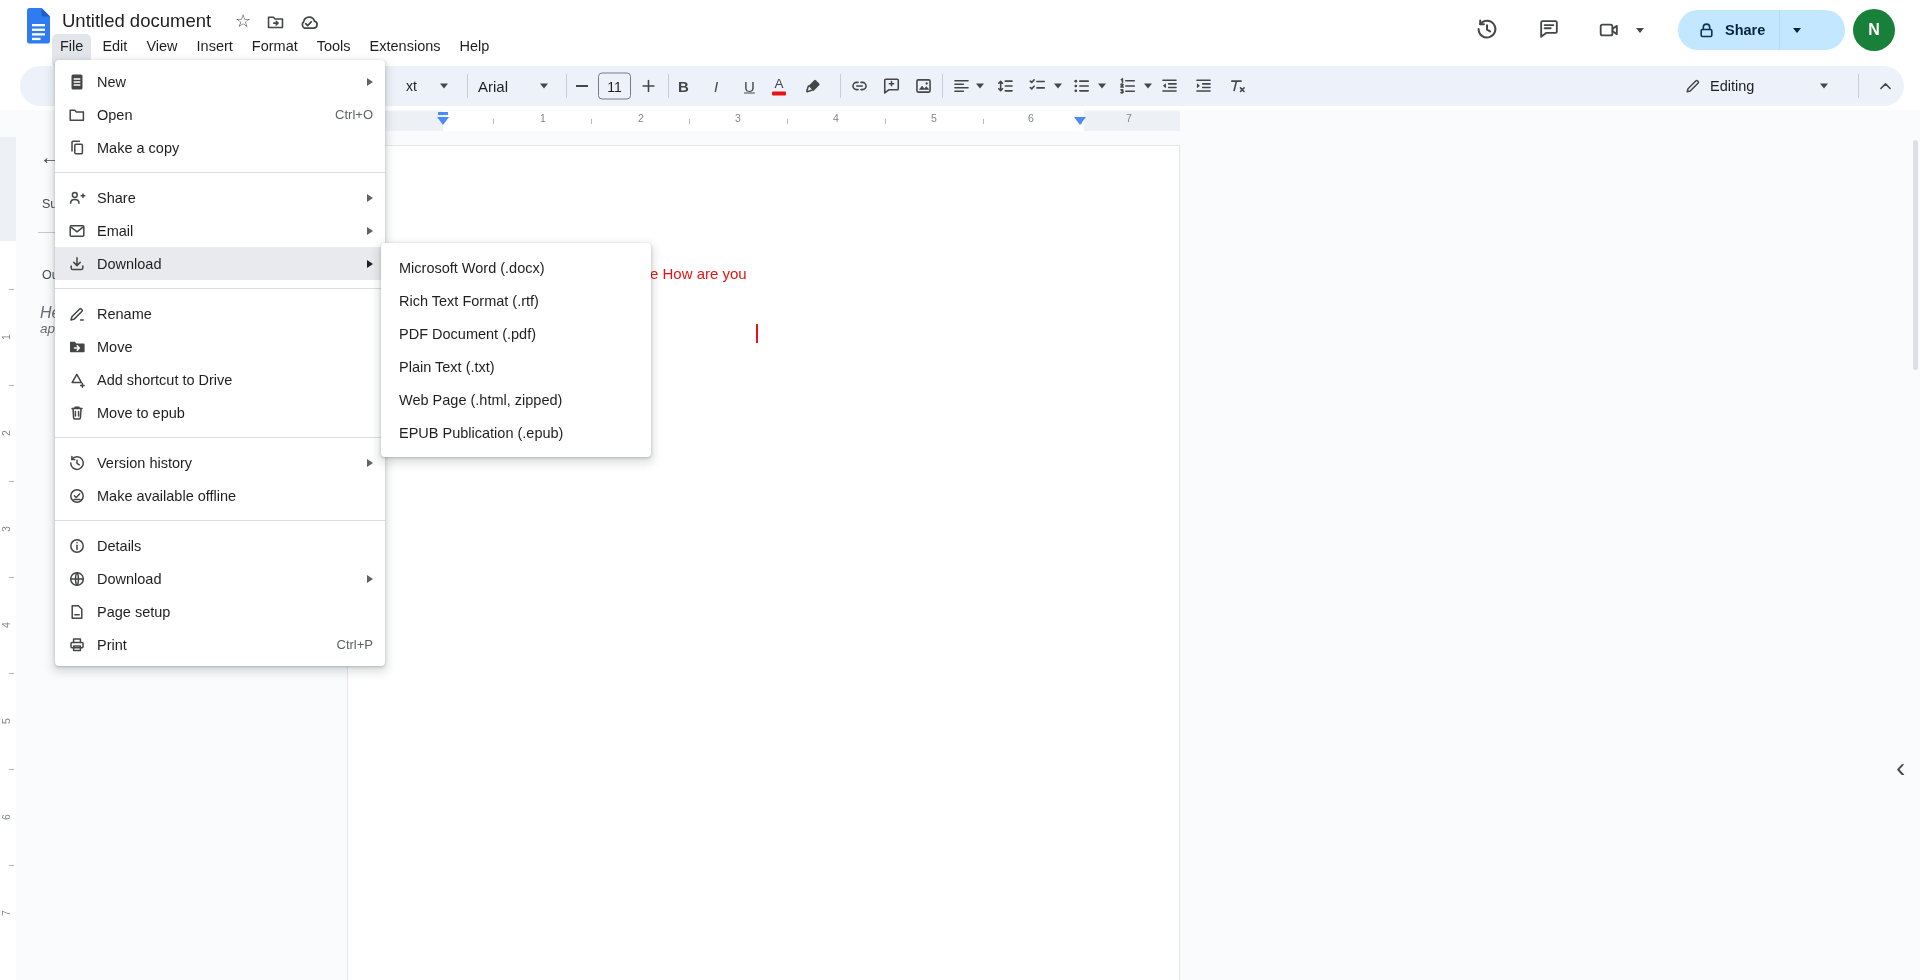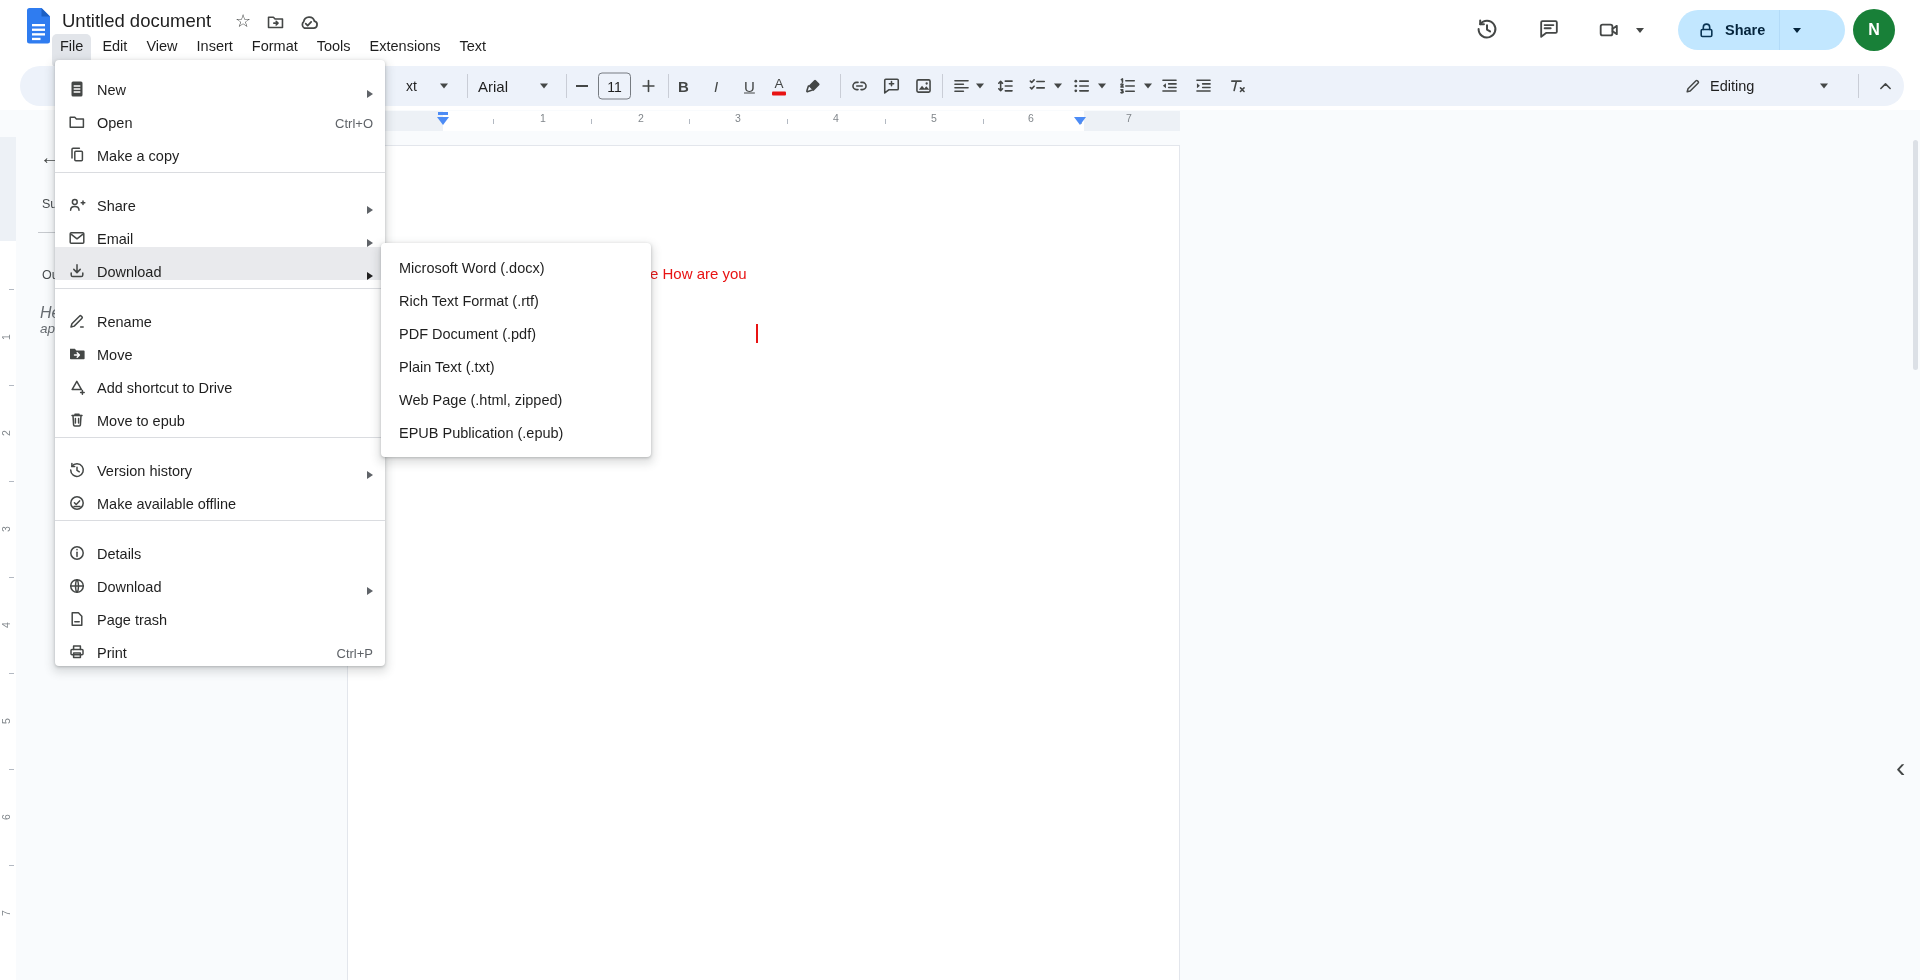--- a/index.html
+++ b/index.html
@@ -19,21 +19,21 @@
   
   .toolbar{position:absolute;left:20px;top:66px;width:1884px;height:40px;background:#edf2fa;border-radius:21px;z-index:5}
   .ti{position:absolute;top:50%;transform:translateY(-50%);display:flex;align-items:center;justify-content:center}
   .tdiv{position:absolute;top:8px;width:1px;height:24px;background:#c9cdd6}
   .ltr{font-size:15px;color:#444746}
   
   .menu{position:absolute;left:55px;top:60px;width:330px;background:#fff;border-radius:4px;padding:5px 0;
         box-shadow:0 1px 3px rgba(60,64,67,.3),0 4px 8px 3px rgba(60,64,67,.15);z-index:60}
   .submenu{position:absolute;left:381px;top:243px;width:270px;background:#fff;border-radius:4px;padding:8px 0;
         box-shadow:0 1px 3px rgba(60,64,67,.3),0 4px 8px 3px rgba(60,64,67,.15);z-index:61}
-  .mrow{height:33px;display:flex;align-items:flex-end;padding:0 12px 0 13px;gap:11px;font-size:14.5px;color:#1f1f1f}
+  .mrow{height:33px;display:flex;align-items:center;padding:0 12px 0 13px;gap:11px;font-size:14.5px;color:#1f1f1f}
   .mrow.hl{background:#e9eaed}
   .mrow .lbl{white-space:nowrap}
   .msep{height:1px;background:#dadce0;margin:8px 0}
   .sc{margin-left:auto;color:#5f6368;font-size:13px}
   .subarrow{margin-left:auto;width:0;height:0;border-top:4.5px solid transparent;border-bottom:4.5px solid transparent;border-left:6px solid #5f6368}
   .srow{height:33px;display:flex;align-items:center;padding:0 18px;font-size:14.5px;color:#1f1f1f}
   
   .redtext{color:#e81313;font-size:15px;white-space:nowrap}
   .rnum{position:absolute;top:112px;width:12px;text-align:center;font-size:10.5px;color:#80868b}
   .vnum{position:absolute;left:0;width:14px;height:14px;text-align:center;font-size:10.5px;color:#80868b;transform:rotate(-90deg)}
@@ -64,21 +64,21 @@
 </svg>
 
 <div class="mbar">
   <div class="mbar-item open">File</div>
   <div class="mbar-item">Edit</div>
   <div class="mbar-item">View</div>
   <div class="mbar-item">Insert</div>
   <div class="mbar-item">Format</div>
   <div class="mbar-item">Tools</div>
   <div class="mbar-item">Extensions</div>
-  <div class="mbar-item">Text</div>
+  <div class="mbar-item">Help</div>
 </div>
 
 <svg class="abs ic" style="left:1475px;top:17px" width="24" height="24" viewBox="0 0 18 18">
   <path d="M3.9 5.4A6.3 6.3 0 1 1 2.7 9"></path>
     <path d="M3.9 2.6v2.8h2.8"></path>
     <path d="M9 6.2v3.2l2.3 1.4"></path>
 </svg>
 <svg class="abs ic" style="left:1538px;top:18px" width="22" height="22" viewBox="0 0 18 18">
   <path d="M2.6 3.6a1 1 0 0 1 1-1h10.8a1 1 0 0 1 1 1v7.6a1 1 0 0 1-1 1H6.6l-4 3.2z"></path>
   <path d="M5.4 5.8h7.2M5.4 8.4h5" stroke-width="1.4"></path>
@@ -347,21 +347,21 @@
         <path d="M9 2.7c1.9 1.7 1.9 10.9 0 12.6M9 2.7c-1.9 1.7-1.9 10.9 0 12.6"></path>
     </svg>
     <span class="lbl">Download</span>
     <span class="subarrow"></span>
   </div>
   <div class="mrow">
     <svg class="ic" width="18" height="18" viewBox="0 0 18 18">
       <path d="M4.2 15.2V2.8h6.2l3.4 3.4v9z"></path>
         <path d="M6.8 11.8h4.4" stroke-width="1.2"></path>
     </svg>
-    <span class="lbl">Page trash</span>
+    <span class="lbl">Page setup</span>
   </div>
   <div class="mrow">
     <svg class="ic" width="18" height="18" viewBox="0 0 18 18">
       <path d="M5.6 6.6V3h6.8v3.6"></path>
         <rect x="3" y="6.6" width="12" height="5.2" rx="1"></rect>
         <rect x="5.6" y="10" width="6.8" height="4.6"></rect>
     </svg>
     <span class="lbl">Print</span>
     <span class="sc">Ctrl+P</span>
   </div>

